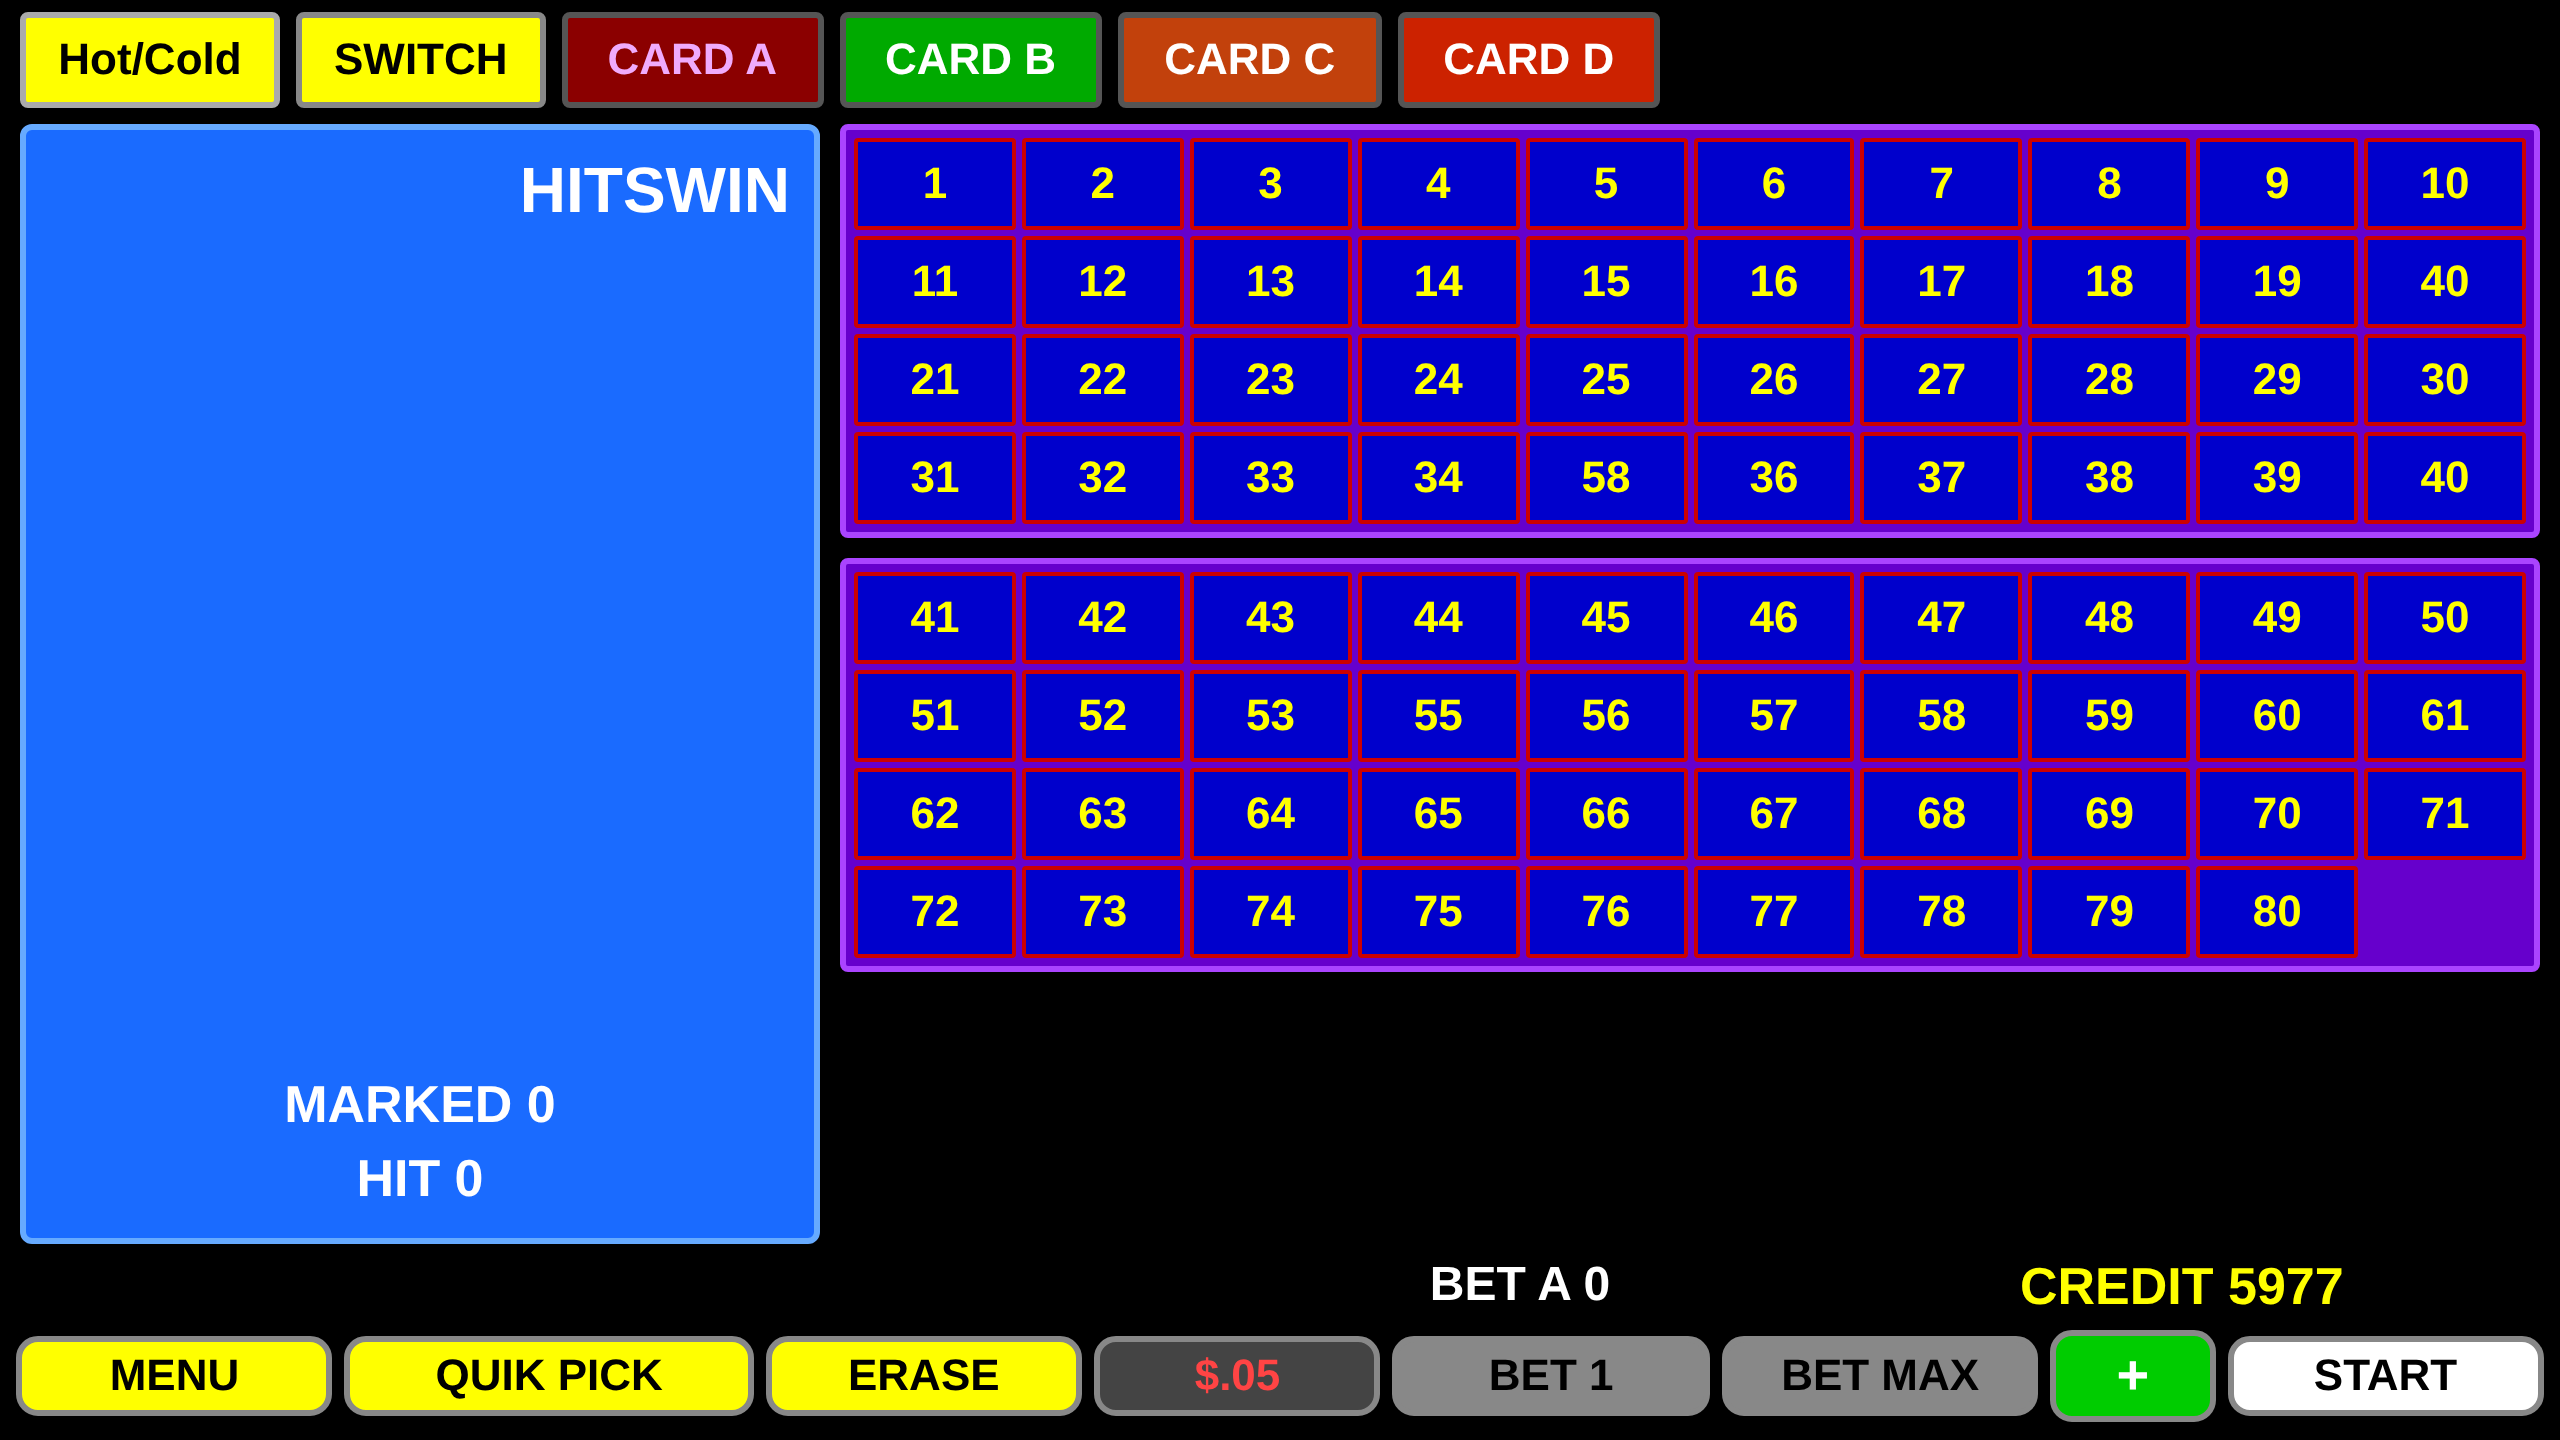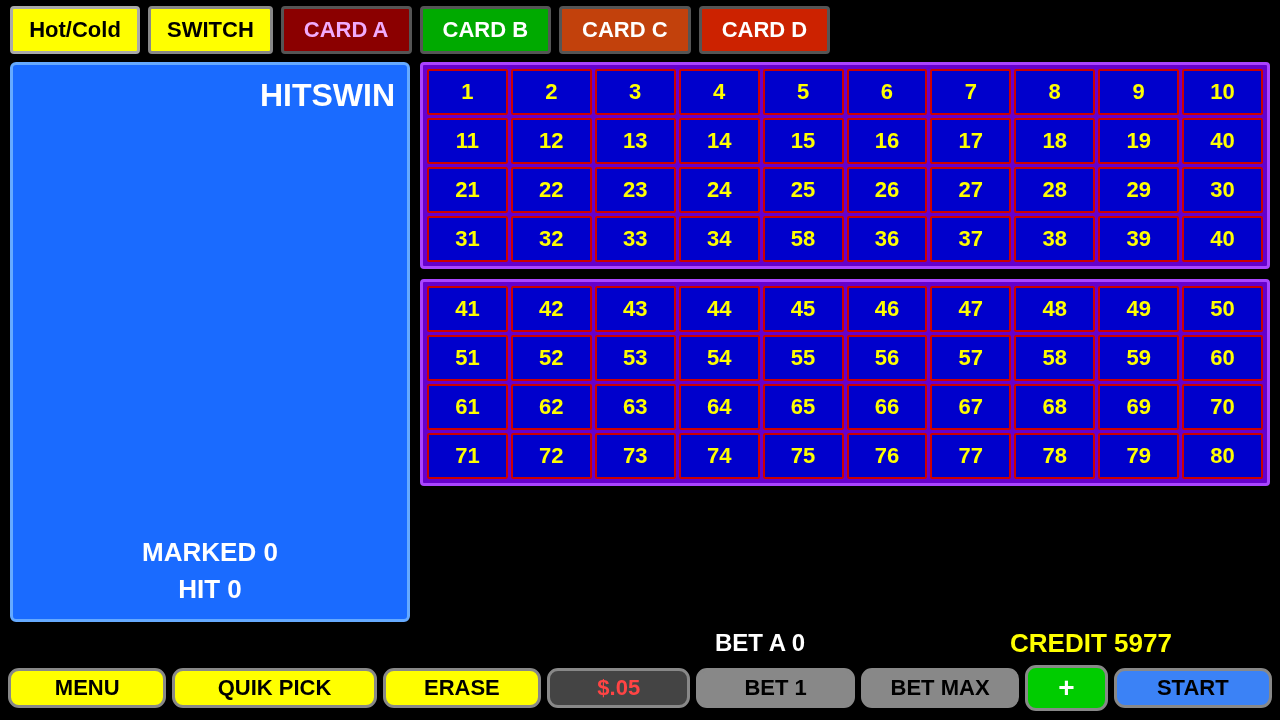--- a/index.html
+++ b/index.html
@@ -166,21 +166,21 @@
       padding: 4px 0;
       text-align: center;
     }
     .menu-btn { background: #ffff00; color: #000; min-width: 110px; flex: 1; }
     .quik-btn { background: #ffff00; color: #000; min-width: 150px; flex: 1.3; }
     .erase-btn { background: #ffff00; color: #000; min-width: 110px; flex: 1; }
     .amount-btn { background: #444; color: #ff4444; min-width: 100px; flex: 0.9; border: 3px solid #888; }
     .bet1-btn { background: #888; color: #000; min-width: 110px; flex: 1; }
     .betmax-btn { background: #888; color: #000; min-width: 120px; flex: 1; }
     .plus-btn { background: #00cc00; color: #fff; min-width: 50px; flex: 0.5; font-size: 28px; }
-    .start-btn { background: #3b82f6; color: #000; min-width: 120px; flex: 1; text-align: center; }
+    .start-btn { background: #ffffff; color: #000; min-width: 120px; flex: 1; text-align: center; }
   </style>
 </head>
 <body>
 
 <div id="top-bar">
   <button class="hot-cold-btn">Hot/Cold</button>
   <button class="switch-btn">SWITCH</button>
   <button class="card-btn card-btn-a">CARD A</button>
   <button class="card-btn card-btn-b">CARD B</button>
   <button class="card-btn card-btn-c">CARD C</button>
@@ -250,21 +250,20 @@
         <div class="num-cell">44</div>
         <div class="num-cell">45</div>
         <div class="num-cell">46</div>
         <div class="num-cell">47</div>
         <div class="num-cell">48</div>
         <div class="num-cell">49</div>
         <div class="num-cell">50</div>
         <div class="num-cell">51</div>
         <div class="num-cell">52</div>
         <div class="num-cell">53</div>
-        <div class="num-cell">54</div>
         <div class="num-cell">55</div>
         <div class="num-cell">56</div>
         <div class="num-cell">57</div>
         <div class="num-cell">58</div>
         <div class="num-cell">59</div>
         <div class="num-cell">60</div>
         <div class="num-cell">61</div>
         <div class="num-cell">62</div>
         <div class="num-cell">63</div>
         <div class="num-cell">64</div>

